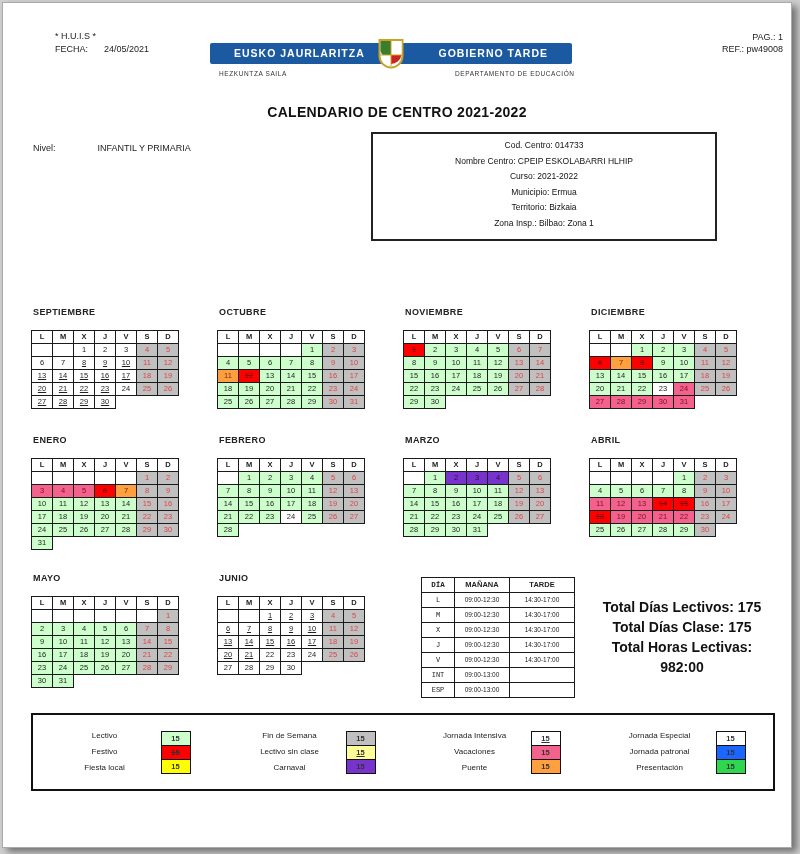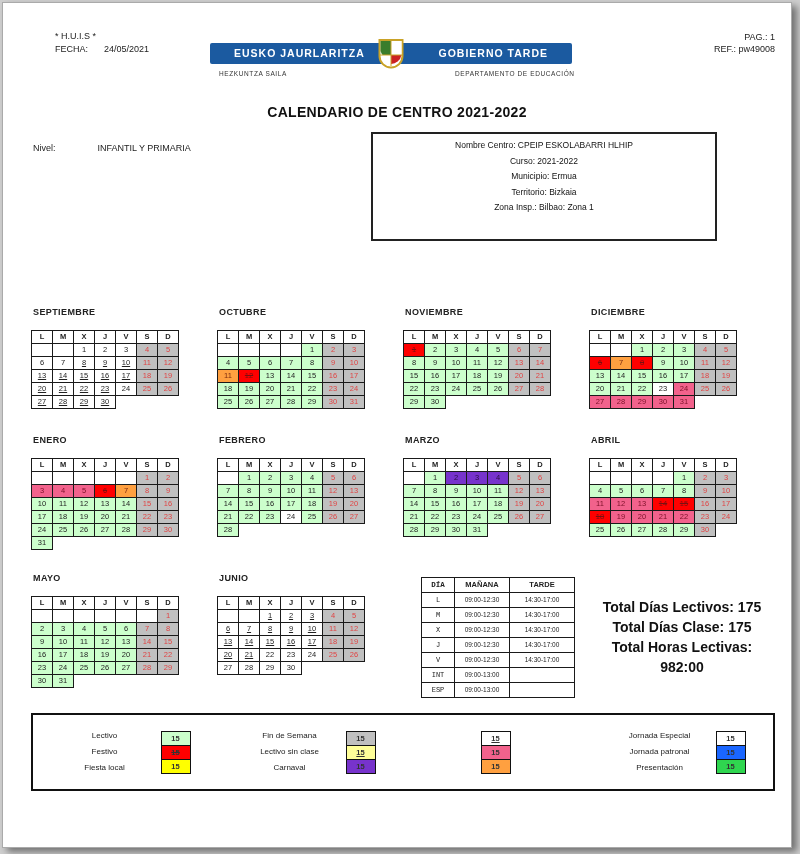--- a/index.html
+++ b/index.html
@@ -5,21 +5,21 @@
   html,body{margin:0;padding:0;}
   body{width:800px;height:854px;background:#cfcfcf;position:relative;
        font-family:"Liberation Sans","DejaVu Sans",sans-serif;}
   .page{position:absolute;left:2px;top:2px;width:788px;height:844px;background:#fff;
         border:1px solid #aaa;box-shadow:5px 4px 7px rgba(0,0,0,.45);overflow:hidden;}
 
   
   .huis{position:absolute;left:52px;top:28px;font-size:9px;color:#222;}
   .fecha{position:absolute;left:52px;top:41px;font-size:9px;color:#222;}
   .fecha .val{margin-left:16px;}
-  .pagref{position:absolute;right:16px;top:28px;text-align:right;font-size:9px;line-height:12px;color:#222;}
+  .pagref{position:absolute;right:8px;top:28px;text-align:right;font-size:9px;line-height:12px;color:#222;}
   .logobar{position:absolute;left:207px;top:40px;width:362px;height:21px;background:#1b5aa0;border-radius:2px;}
   .logo-left{position:absolute;left:24px;top:0;font-weight:bold;font-size:10.5px;line-height:21px;color:#fff;letter-spacing:1px;}
   .logo-right{position:absolute;right:24px;top:0;font-weight:bold;font-size:10.5px;line-height:21px;color:#fff;letter-spacing:1px;}
   .emblem{position:absolute;left:50%;top:-7px;transform:translateX(-50%);width:35px;height:35px;}
   .sub-left{position:absolute;left:216px;top:67px;font-size:6.5px;letter-spacing:.6px;color:#333;}
   .sub-right{position:absolute;left:452px;top:67px;font-size:6.5px;letter-spacing:.6px;color:#333;}
   .page-title{position:absolute;left:0;top:101px;width:100%;text-align:center;
               font-weight:bold;font-size:14px;color:#111;letter-spacing:.3px;}
   .nivel{position:absolute;left:30px;top:140px;font-size:9px;color:#222;}
   .nivel .val{margin-left:42px;}
@@ -111,20 +111,21 @@
   <div class="sub-left">HEZKUNTZA SAILA</div>
   <div class="sub-right">DEPARTAMENTO DE EDUCACIÓN</div>
 
   <div class="page-title">CALENDARIO DE CENTRO 2021-2022</div>
 
   <div class="nivel">
     <span>Nivel:</span><span class="val">INFANTIL Y PRIMARIA</span>
   </div>
 
   <div class="info">
+      <div class="info-line">Cod. Centro: 014733</div>
       <div class="info-line">Nombre Centro: CPEIP ESKOLABARRI HLHIP</div>
       <div class="info-line">Curso: 2021-2022</div>
       <div class="info-line">Municipio: Ermua</div>
       <div class="info-line">Territorio: Bizkaia</div>
       <div class="info-line">Zona Insp.: Bilbao: Zona 1</div>
     </div>
 
   <div class="months">
     <div class="month"><div class="month-title">SEPTIEMBRE</div><div class="mtable"><div class="wrow">
             <div class="mcell mhead">L</div>
@@ -668,20 +669,25 @@
           <div class="llabel">Lectivo sin clase</div>
           <div class="llabel">Carnaval</div>
         </div>
         <div class="lswatches">
           <div class="sw t-wkd">15</div>
           <div class="sw t-lsc">15</div>
           <div class="sw t-car">15</div>
         </div>
       </div>
       <div class="lgroup">
+        <div class="llabels">
+          <div class="llabel">Jornada Intensiva</div>
+          <div class="llabel">Vacaciones</div>
+          <div class="llabel">Puente</div>
+        </div>
         <div class="lswatches">
           <div class="sw t-jin">15</div>
           <div class="sw t-vac">15</div>
           <div class="sw t-pue">15</div>
         </div>
       </div>
       <div class="lgroup">
         <div class="llabels">
           <div class="llabel">Jornada Especial</div>
           <div class="llabel">Jornada patronal</div>

